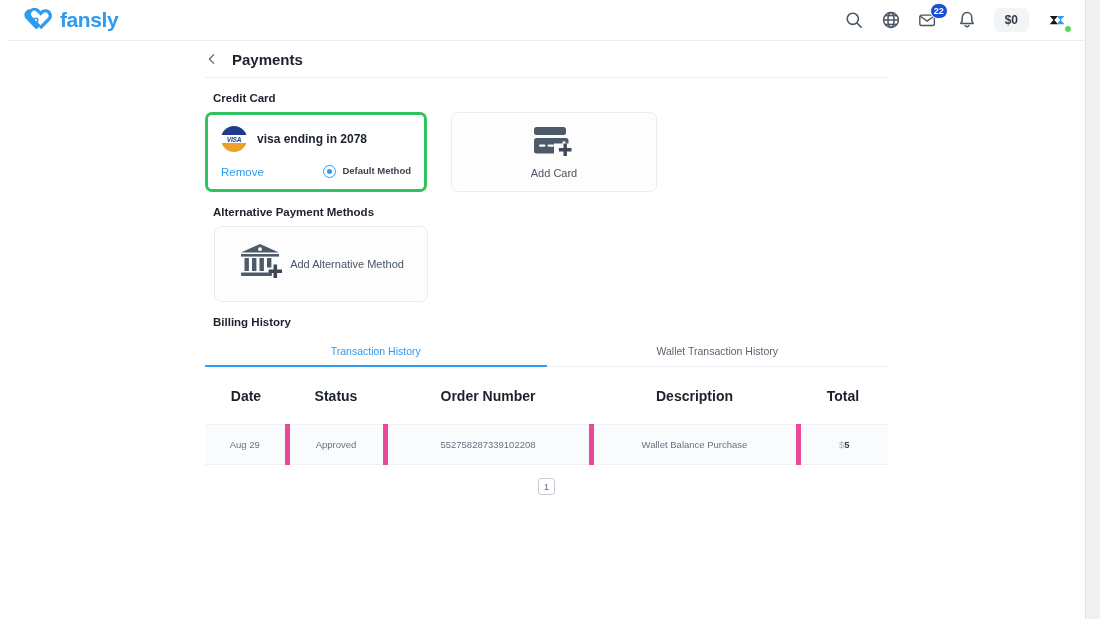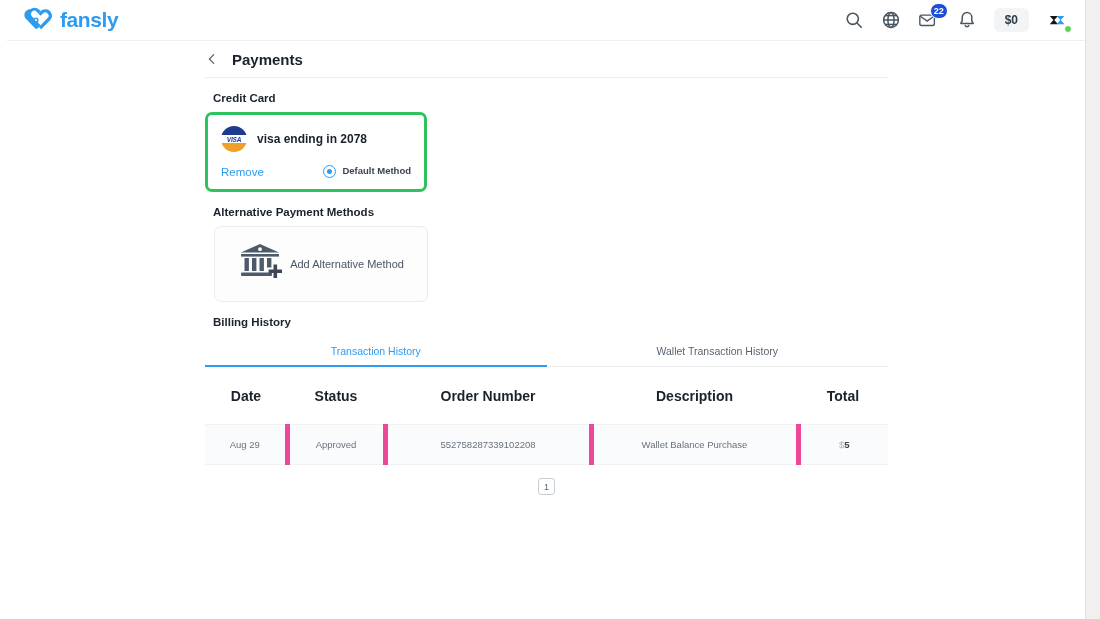--- a/index.html
+++ b/index.html
@@ -253,20 +253,32 @@
         </div>
         <div class="card-row2">
           <span class="remove-link">Remove</span>
           <span class="default-wrap">
             <span class="radio"></span>
             <span class="default-text">Default Method</span>
           </span>
         </div>
       </div>
 
+      <div class="add-tile">
+        <span class="add-icon">
+          <svg viewBox="0 0 44 34" width="44" height="34">
+            <rect x="2" y="2" width="32" height="8" rx="2.5" fill="#4d5a68"></rect>
+            <path d="M4.5 13 H34 a2.5 2.5 0 0 1 2.5 2.5 V18.5 h-3 v-2 h-3 v2 H22 v10 H4.5 A2.5 2.5 0 0 1 2 26 V15.5 A2.5 2.5 0 0 1 4.5 13 Z" fill="#4d5a68"></path>
+            <rect x="7" y="19.5" width="6.5" height="2.2" rx="1.1" fill="#ffffff"></rect>
+            <rect x="15.5" y="19.5" width="6.5" height="2.2" rx="1.1" fill="#ffffff"></rect>
+            <path d="M31.5 18.5 h3.4 v4.6 h4.6 v3.4 h-4.6 v4.6 h-3.4 v-4.6 h-4.6 v-3.4 h4.6 z" fill="#3d4854"></path>
+          </svg>
+        </span>
+        <span class="add-tile-label">Add Card</span>
+      </div>
     </div>
 
     <div class="section-label">Alternative Payment Methods</div>
 
     <div class="add-tile-wide">
       <span class="add-icon">
         <svg viewBox="0 0 50 40" width="50" height="40">
           <path d="M22 2 L41 10.5 H3 Z" fill="#4d5a68"></path>
           <circle cx="22" cy="7.2" r="1.9" fill="#ffffff"></circle>
           <rect x="3" y="12" width="38" height="2.6" fill="#4d5a68"></rect>

